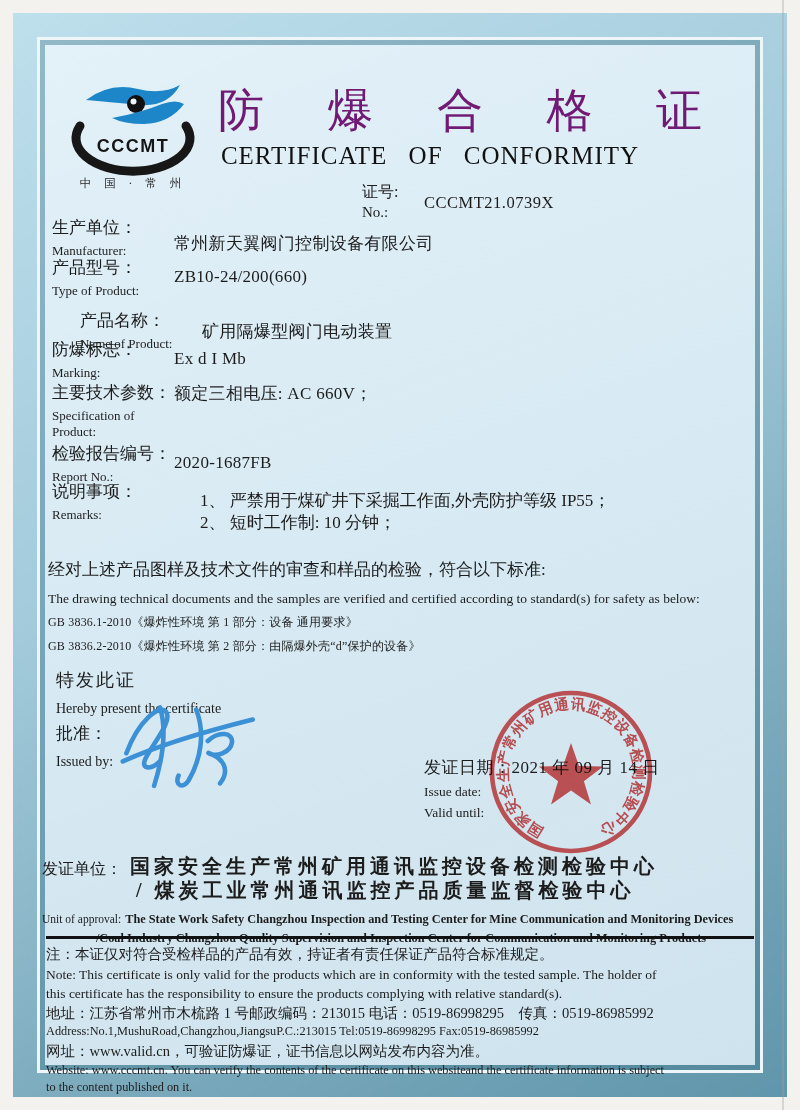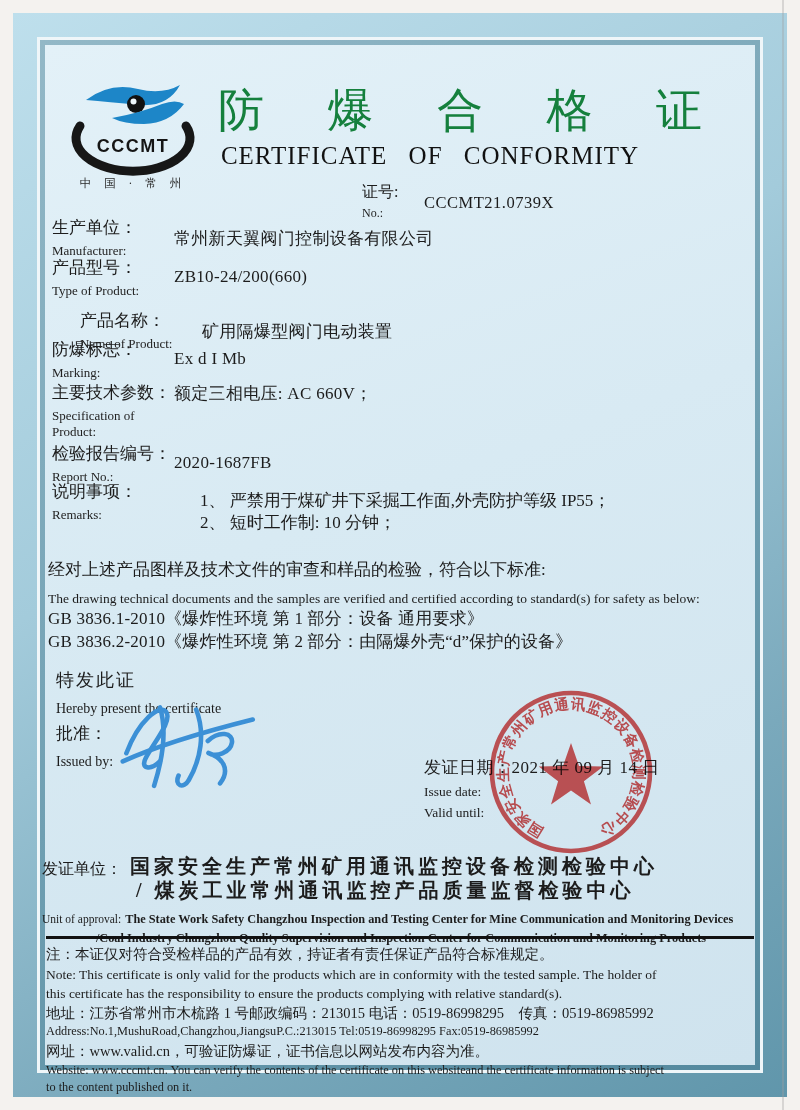--- a/index.html
+++ b/index.html
@@ -16,48 +16,48 @@
   .f-band{position:absolute;inset:13px;background:linear-gradient(150deg,#bedfec 0%,#a3cbdb 40%,#7aa9bc 75%,#6096ab 100%);}
   .f-gap{position:absolute;inset:37px;background:#eff6f9;}
   .f-line{position:absolute;inset:40px;background:linear-gradient(150deg,#93b8c7 0%,#6f9fb2 55%,#54899e 100%);}
   .inner{position:absolute;inset:45px;background:linear-gradient(160deg,#e3f1f8 0%,#d8eaf3 45%,#cfe3ee 100%);}
 
   .abs{position:absolute;}
   .cn{font-size:17px;}
   .en{font-size:13px;color:#222;}
 
   
-  .title-cn{left:218px;top:80px;width:430px;text-align:center;font-size:46px;letter-spacing:26px;white-space:nowrap;color:#15803d;}
+  .title-cn{left:218px;top:80px;width:430px;text-align:center;font-size:46px;letter-spacing:26px;white-space:nowrap;color:#701a75;}
   .title-en{left:170px;top:142px;width:520px;text-align:center;font-size:25px;letter-spacing:1px;word-spacing:14px;white-space:nowrap;color:#111;}
   .certno-labels{left:362px;top:182px;text-align:left;line-height:1.25;}
   .certno-labels .l1{font-size:16px;}
-  .certno-labels .l2{font-size:12px;}
+  .certno-labels .l2{font-size:15px;}
   .certno-value{left:424px;top:193px;font-size:16.5px;letter-spacing:.5px;text-align:center;}
 
   
   .logo{left:50px;top:80px;width:166px;height:96px;}
   .logo-sub{left:50px;top:176px;width:166px;text-align:center;font-size:11.5px;letter-spacing:5px;color:#2a2a2a;}
 
   
   .row{position:absolute;left:52px;width:700px;display:flex;}
   .row .lbl{width:122px;flex:0 0 122px;}
   .row .lbl .cn{display:block;}
   .row .lbl .en{display:block;margin-top:4px;}
   .row .val{font-size:17px;margin-top:11px;letter-spacing:.3px;}
   .row .val.top{margin-top:1px;}
-  .r1{top:216px;} .r2{top:256px;} .r3{top:309px;margin-left:28px;} .r4{top:338px;}
+  .r1{top:216px;align-items:center;} .r2{top:256px;} .r3{top:309px;margin-left:28px;} .r4{top:338px;}
   .r5{top:381px;} .r6{top:442px;} .r7{top:480px;}
   .r7 .val-lines{margin-top:10px;padding-left:26px;font-size:17px;line-height:1.32;}
   .marking{letter-spacing:3px;}
 
   
   .standards{left:48px;top:558px;width:708px;}
   .standards .s-cn{font-size:17px;}
   .standards .s-en{font-size:13.5px;margin-top:10px;}
-  .standards .s-item{font-size:17px;letter-spacing:.2px;}
+  .standards .s-item{font-size:12px;margin-top:7px;letter-spacing:.2px;}
 
   
   .present{left:56px;top:668px;}
   .present .p1{font-size:18px;letter-spacing:2px;}
   .present .p2{font-size:14px;margin-top:9px;}
   .present .p3{font-size:17px;margin-top:5px;}
   .present .p4{font-size:14px;margin-top:9px;}
   .signature{left:108px;top:690px;width:160px;height:110px;z-index:3;transform:rotate(-3deg);}
 
   

